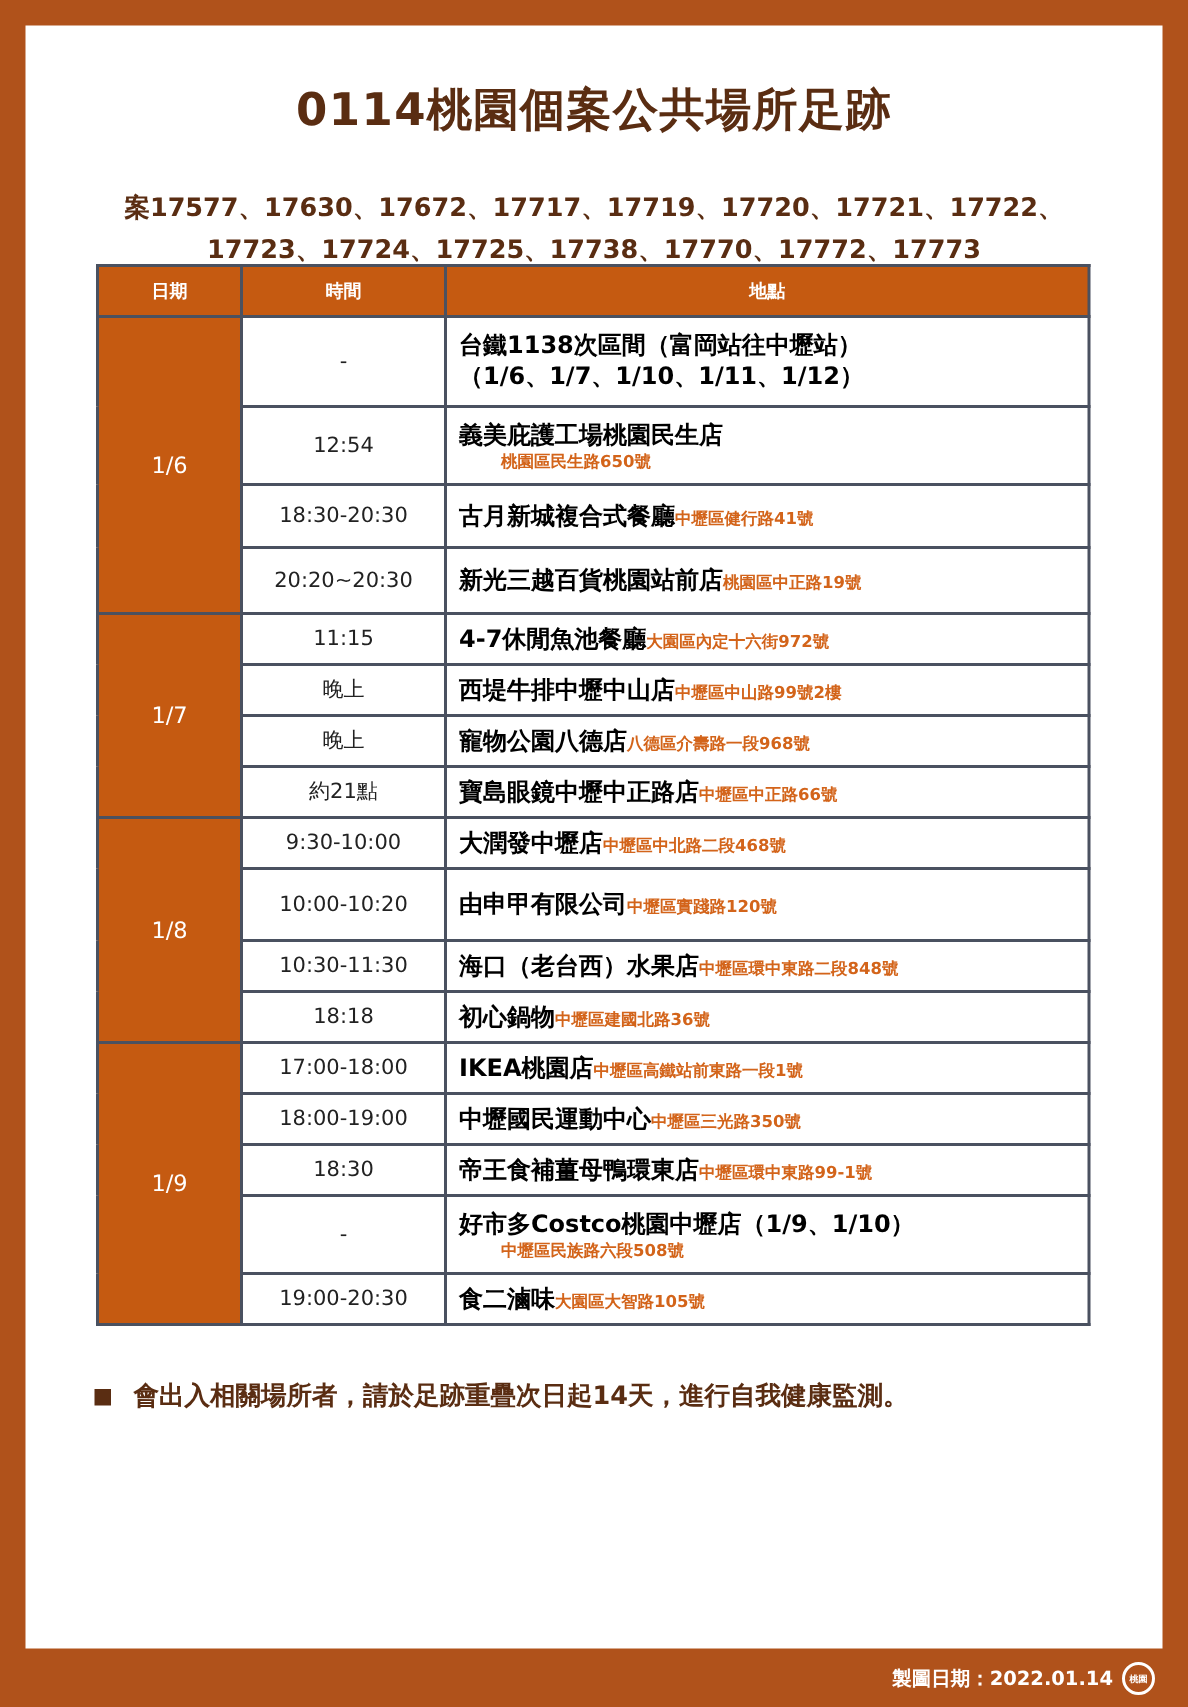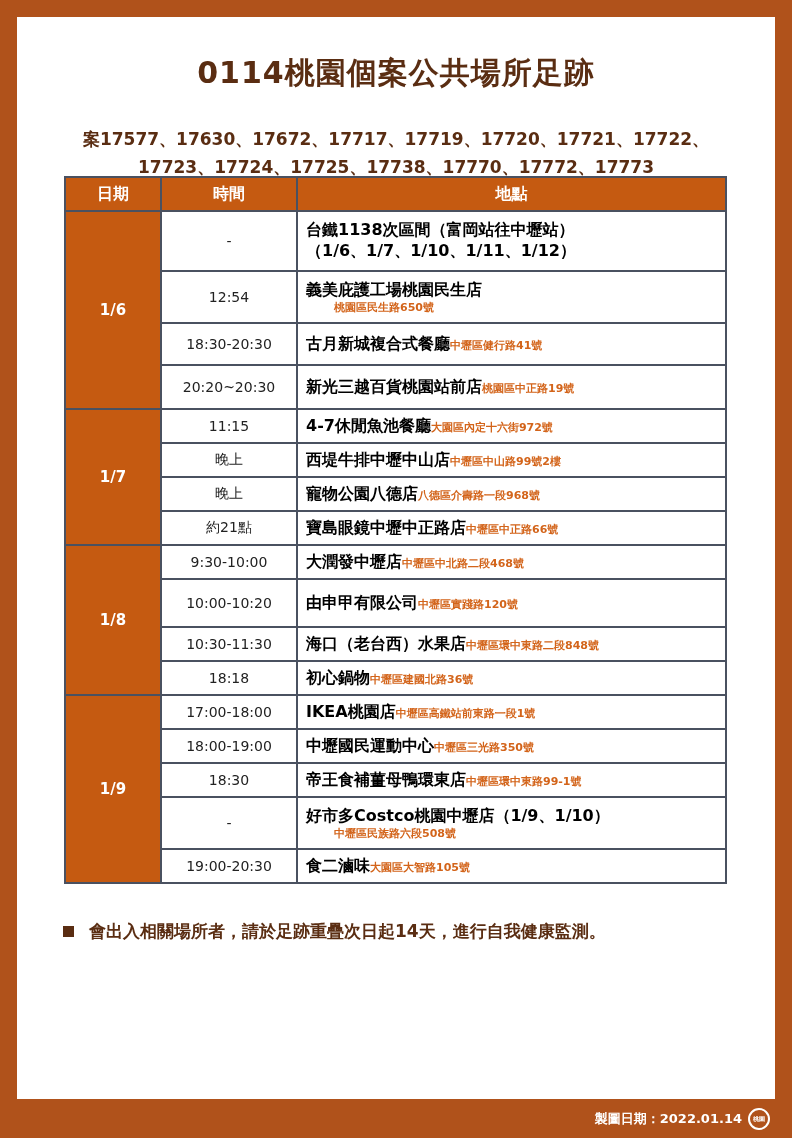--- a/index.html
+++ b/index.html
@@ -28,31 +28,31 @@
     line-height: 28px;
   }
   table.fp {
     position: absolute; left: 47px; top: 159px;
     width: 663px;
     border-collapse: collapse;
     table-layout: fixed;
   }
   table.fp th {
     background: #c55a11; color: #fff;
-    font-size: 16px; font-weight: bold;
+    font-size: 12px; font-weight: bold;
     height: 30px; border: 2px solid #4a5160;
   }
   table.fp td {
     border: 2px solid #4a5160;
     font-size: 14px; color: #222;
     padding: 0;
   }
   td.date {
     background: #c55a11; color: #fff !important;
-    font-weight: bold; text-align: center; font-size: 15px !important;
+    font-weight: normal; text-align: center; font-size: 15px !important;
   }
   td.time { text-align: center; color: #222; }
   td.loc { padding: 2px 8px !important; color: #7a3510 !important; }
   .pname { font-size: 16px; font-weight: bold; color: #000000; }
   .paddr { font-size: 11px; font-weight: bold; color: #d3641a; }
   .paddr.block { display: block; line-height: 14px; margin-left: 28px; }
   .notes {
     position: absolute; left: 44px; top: 902px; width: 700px;
     color: #5a2d12; font-weight: bold; font-size: 17px;
   }

